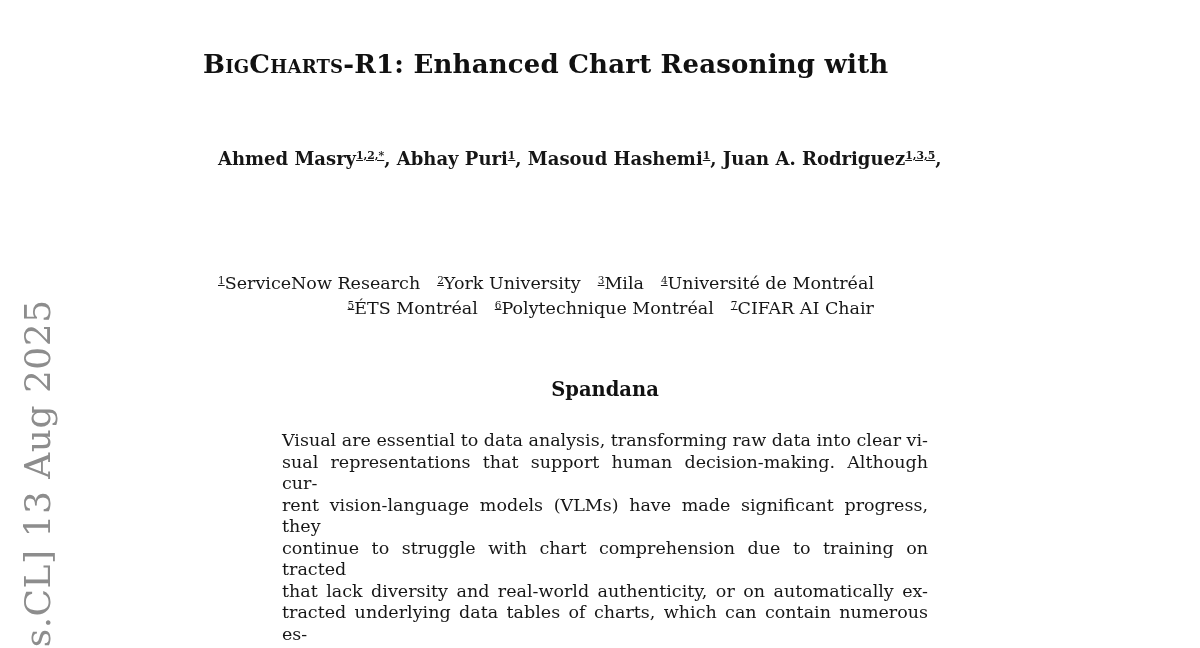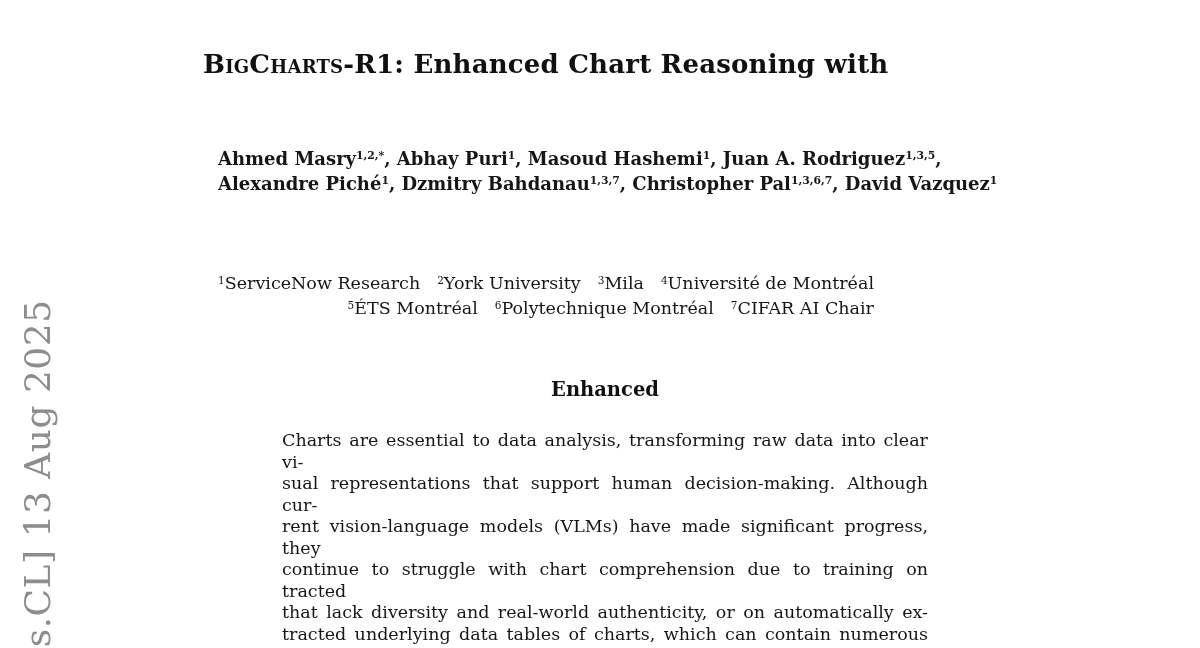--- a/index.html
+++ b/index.html
@@ -21,21 +21,21 @@
   .sc{font-variant:small-caps;}
   .authors-block{
     position:absolute;left:218px;top:147px;
     font-size:18px;font-weight:bold;line-height:24.5px;color:#161616;
   }
   .affils-block{
     position:absolute;left:218px;top:271px;
     font-size:17.5px;font-weight:normal;line-height:24.5px;color:#161616;text-align:right;
   }
   .gap{display:inline-block;width:17px;}
-  sup{font-size:0.6em;line-height:0;vertical-align:0.52em;}
+  sup{font-size:0.6em;line-height:0;vertical-align:0.52em;text-decoration:underline;}
   .abstract-heading{
     position:absolute;left:282px;top:378px;width:646px;
     text-align:center;font-size:19.5px;font-weight:bold;color:#111;
   }
   .abstract-block{
     position:absolute;left:282px;top:430px;width:646px;
     font-size:17.5px;line-height:21.5px;color:#161616;
   }
   .abs-line{
     text-align:justify;text-align-last:justify;
@@ -48,32 +48,31 @@
 <div class="page">
 
   <div class="arxiv-watermark">cs.CL] 13 Aug 2025</div>
 
   <div class="title-block">
     <div><span class="sc">BigCharts</span>-R1: Enhanced Chart Reasoning with</div>
   </div>
 
   <div class="authors-block">
     <div>Ahmed Masry<sup>1,2,*</sup>, Abhay Puri<sup>1</sup>, Masoud Hashemi<sup>1</sup>, Juan A. Rodriguez<sup>1,3,5</sup>,</div>
-    <div>Alexandre Piché<sup>1</sup>, Dzmitry Bahdanau<sup>1,3,7</sup>, Christopher Pal<sup>1,3,6,7</sup>, David Vazquez<sup>1</sup></div>
   </div>
 
   <div class="affils-block">
     <div><sup>1</sup>ServiceNow Research<span class="gap"></span><sup>2</sup>York University<span class="gap"></span><sup>3</sup>Mila<span class="gap"></span><sup>4</sup>Université de Montréal</div>
     <div><sup>5</sup>ÉTS Montréal<span class="gap"></span><sup>6</sup>Polytechnique Montréal<span class="gap"></span><sup>7</sup>CIFAR AI Chair</div>
   </div>
 
-  <div class="abstract-heading">Enhanced</div>
+  <div class="abstract-heading">Spandana</div>
 
   <div class="abstract-block">
-    <div class="abs-line">Charts are essential to data analysis, transforming raw data into clear vi-</div>
+    <div class="abs-line">Visual are essential to data analysis, transforming raw data into clear vi-</div>
     <div class="abs-line">sual representations that support human decision-making. Although cur-</div>
     <div class="abs-line">rent vision-language models (VLMs) have made significant progress, they</div>
     <div class="abs-line">continue to struggle with chart comprehension due to training on tracted</div>
     <div class="abs-line">that lack diversity and real-world authenticity, or on automatically ex-</div>
     <div class="abs-line">tracted underlying data tables of charts, which can contain numerous es-</div>
 
   </div>
 
 </div>
 

